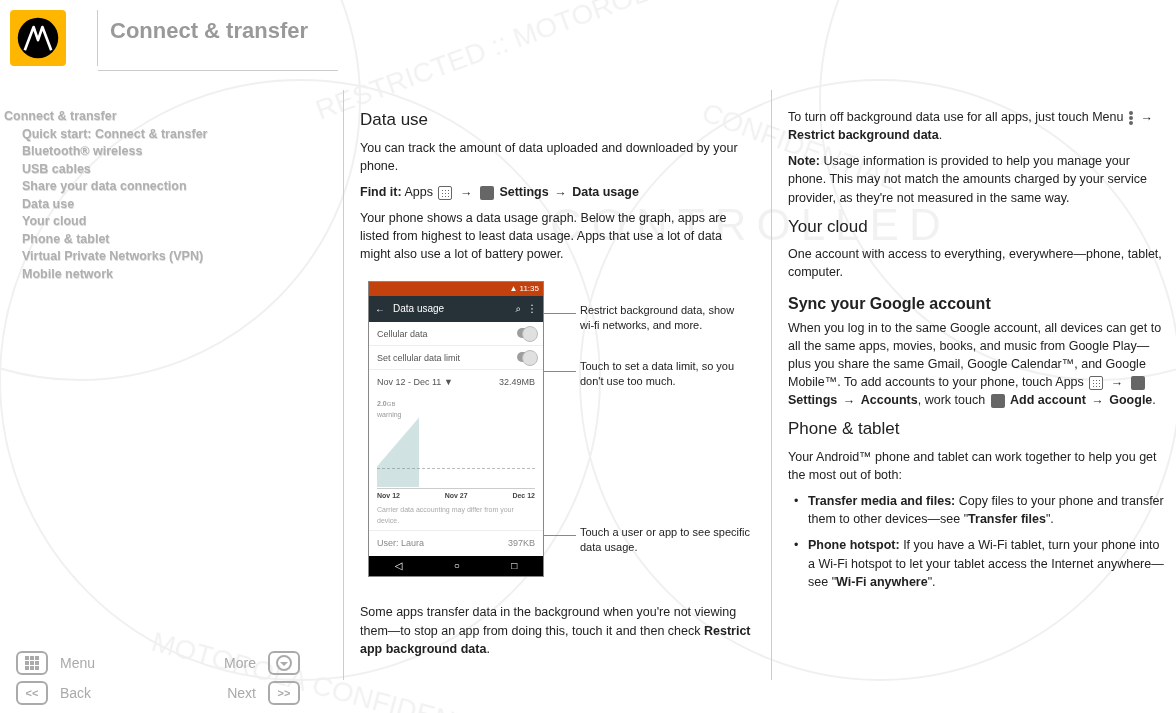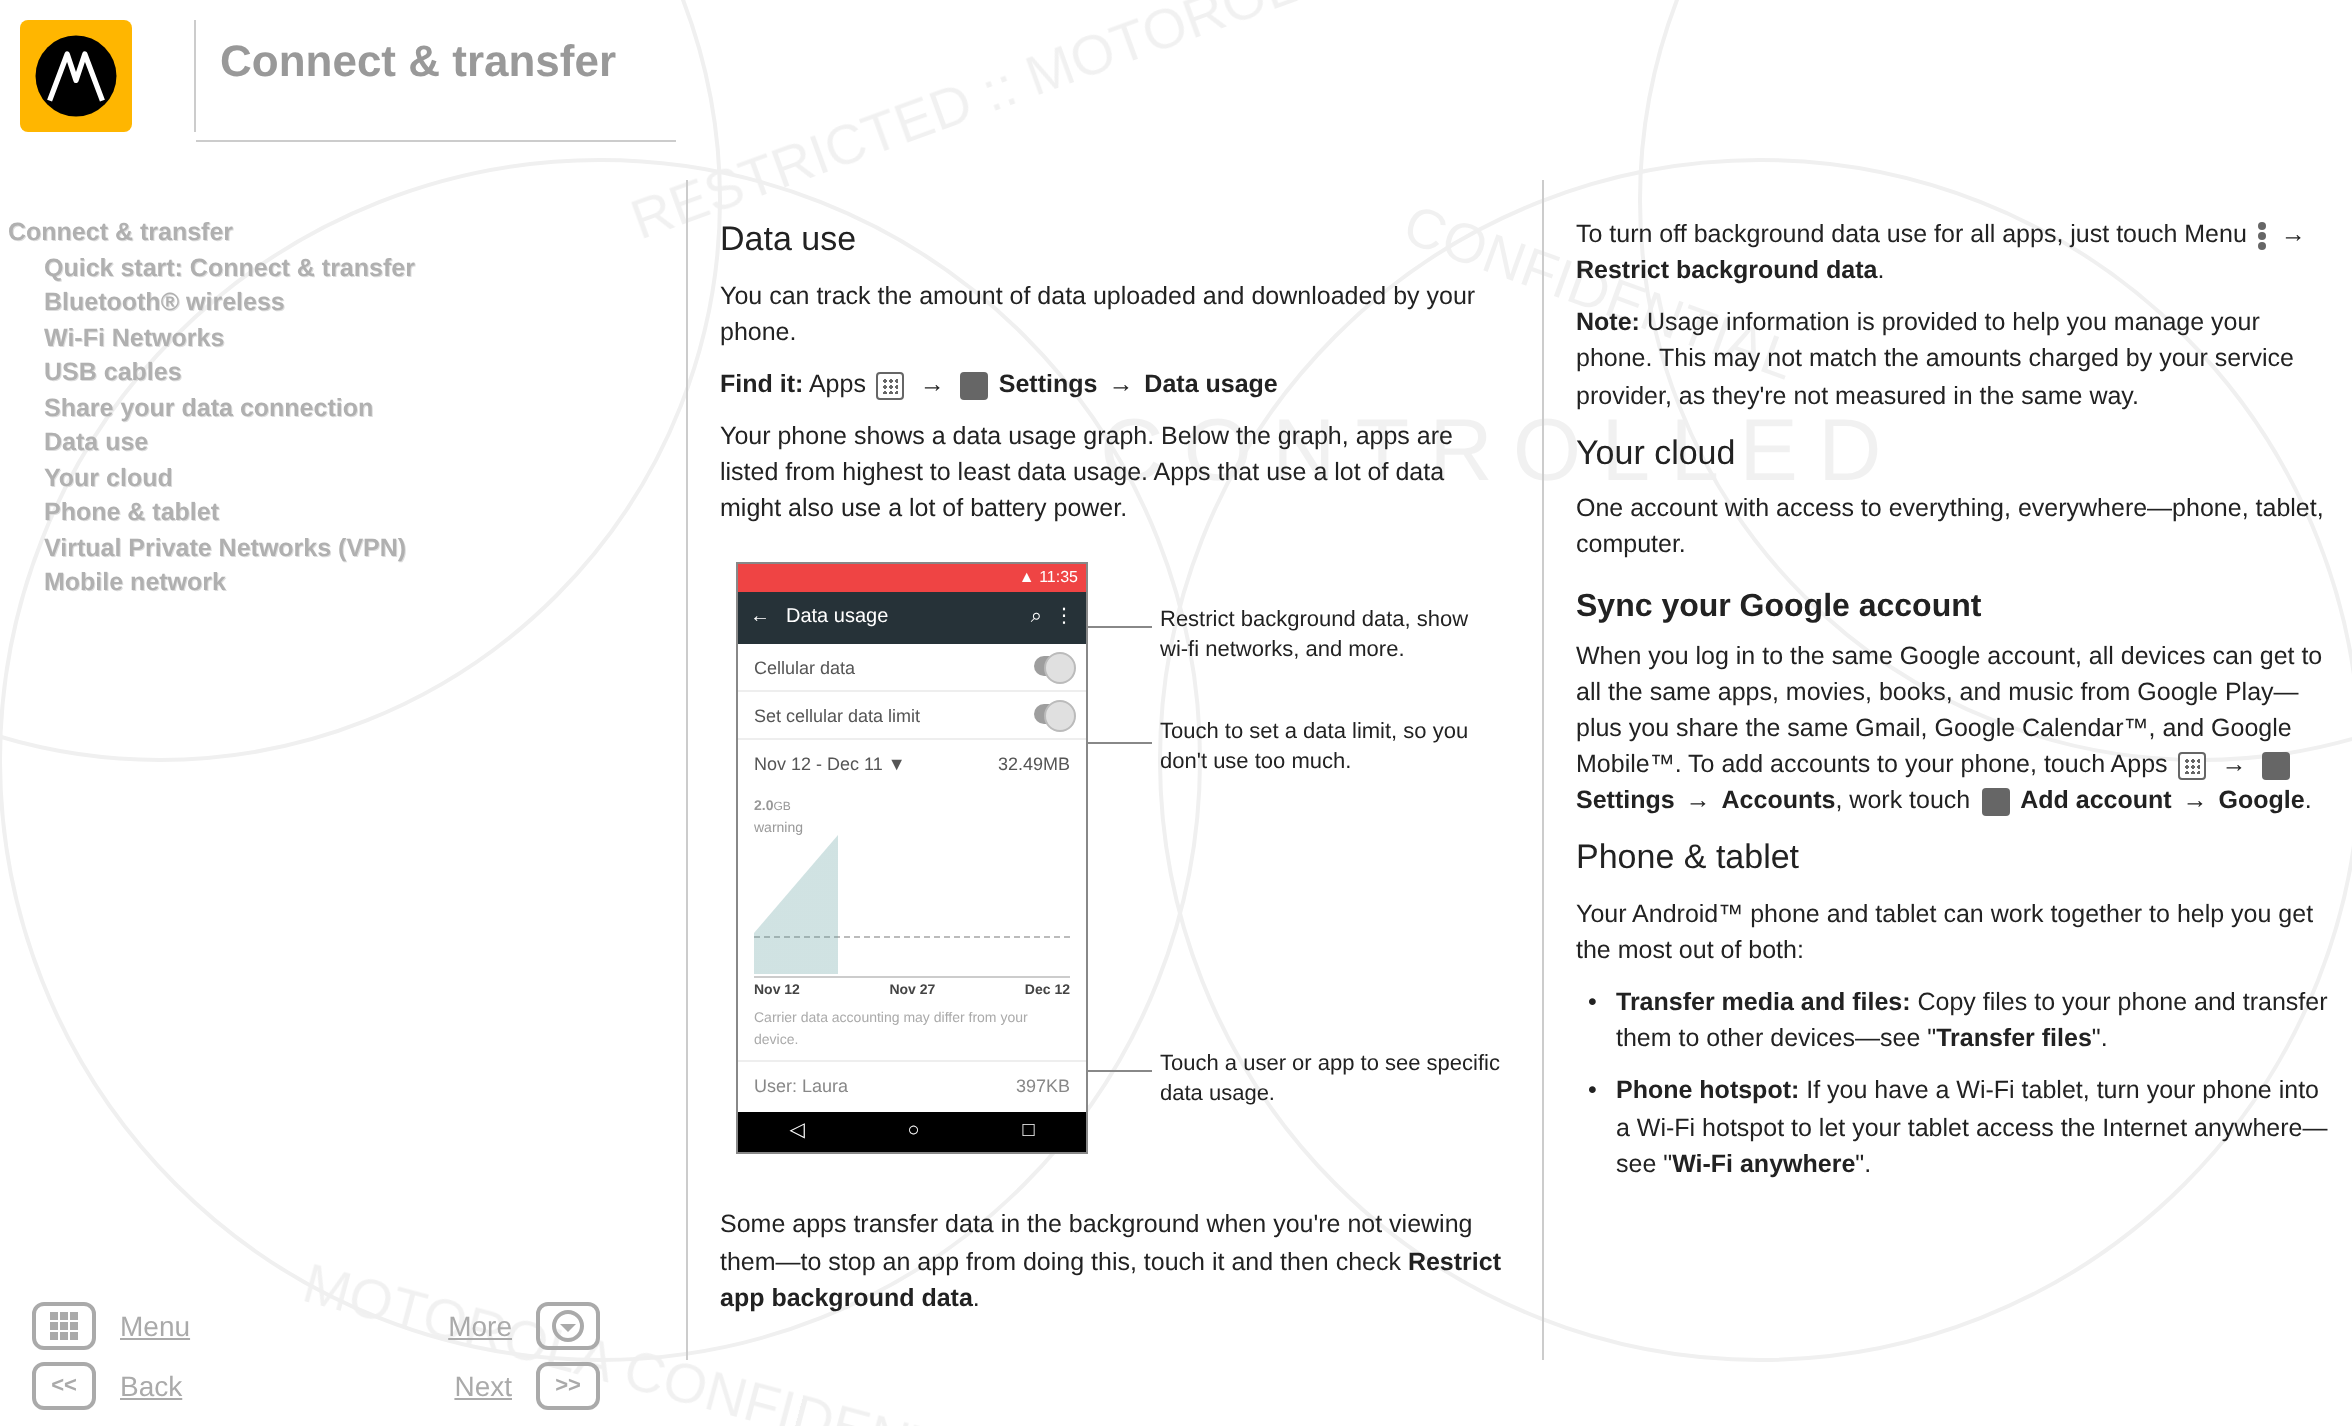--- a/index.html
+++ b/index.html
@@ -121,21 +121,21 @@
   font-size: 11px;
   line-height: 1.3;
   color: #222;
   width: 170px;
 }
 .callout-line {
   position: absolute;
   height: 1px;
   background: #888;
 }
-.ps-status { height: 14px; background: #ef4444; color:#fff; font-size:8px; text-align:right; padding-right:4px; line-height:14px; }
+.ps-status { height: 14px; background: #c2410c; color:#fff; font-size:8px; text-align:right; padding-right:4px; line-height:14px; }
 .ps-titlebar { height: 26px; background: #263238; color:#fff; font-size:10px; display:flex; align-items:center; padding:0 6px; }
 .ps-titlebar .back { margin-right:8px; }
 .ps-titlebar .sp { flex:1; }
 .ps-cell { height:24px; border-bottom:1px solid #eee; font-size:9px; color:#555; padding:6px 8px 0; position:relative;}
 .ps-cell .sw { position:absolute; right:8px; top:6px; width:18px; height:10px; border-radius:5px; background:#9e9e9e;}
 .ps-cell .sw::after{content:"";position:absolute;right:-3px;top:-2px;width:14px;height:14px;border-radius:50%;background:#e0e0e0;border:1px solid #bbb;}
 .ps-range { font-size:9px; color:#555; padding:6px 8px; display:flex; justify-content:space-between;align-items:flex-end;}
 .ps-graph { height:110px; padding:4px 8px 0; position:relative;}
 .ps-graph .warn { font-size:7px; color:#999; }
 .ps-graph .gline { position:absolute; left:8px; right:8px; bottom:36px; height:1px; border-top:1px dashed #bbb;}
@@ -159,21 +159,21 @@
   z-index: 2;
   font-size: 14px;
   color: #aaa;
 }
 .bottom-nav .row { display:flex; align-items:center; justify-content:space-between; margin-top:6px; padding:0 8px;}
 .bottom-nav .nav-btn {
   display:inline-flex; align-items:center; justify-content:center;
   width:32px; height:24px; border:2px solid #aaa; border-radius:6px; color:#aaa;
   font-size:11px; font-weight:bold;
 }
-.bottom-nav .nav-label { flex:1; text-align:left; padding-left:12px;text-decoration:underline;}
+.bottom-nav .nav-label { flex:1; text-align:left; padding-left:12px;}
 .bottom-nav .nav-label.r { text-align:right; padding-right:12px; padding-left:0;}
 </style>
 </head>
 <body>
 
 <div class="watermark">
 <svg viewBox="0 0 1176 713">
   <g fill="none" stroke="#000" stroke-width="2">
     <circle cx="300" cy="380" r="300"></circle>
     <circle cx="880" cy="380" r="300"></circle>
@@ -198,21 +198,20 @@
 <div class="vline1"></div>
 <div class="header-title">Connect &amp; transfer</div>
 <div class="header-rule"></div>
 <div class="vline2"></div>
 <div class="vline3"></div>
 
 <div class="toc">
   <div class="toc-main">Connect &amp; transfer</div>
   <div class="toc-sub">Quick start: Connect &amp; transfer</div>
   <div class="toc-sub">Bluetooth® wireless</div>
-  <div class="toc-sub">Wi-Fi Networks</div>
   <div class="toc-sub">USB cables</div>
   <div class="toc-sub">Share your data connection</div>
   <div class="toc-sub">Data use</div>
   <div class="toc-sub">Your cloud</div>
   <div class="toc-sub">Phone &amp; tablet</div>
   <div class="toc-sub">Virtual Private Networks (VPN)</div>
   <div class="toc-sub">Mobile network</div>
 </div>
 
 <div class="col-mid">

